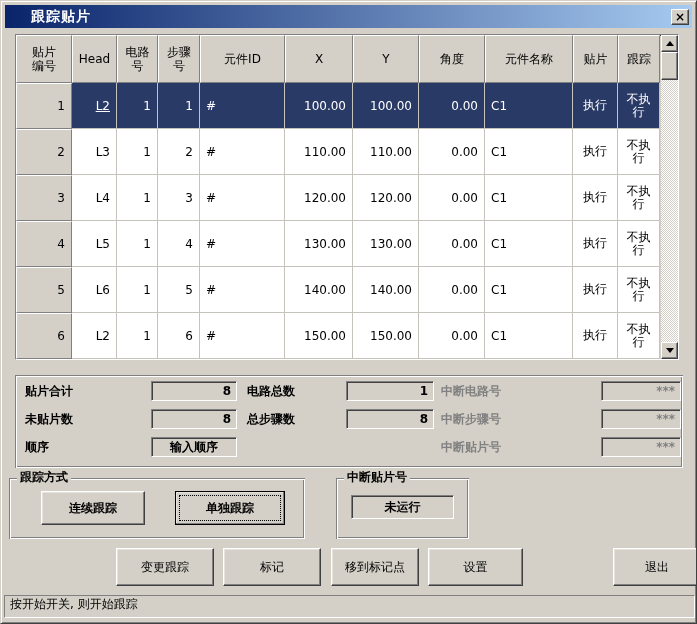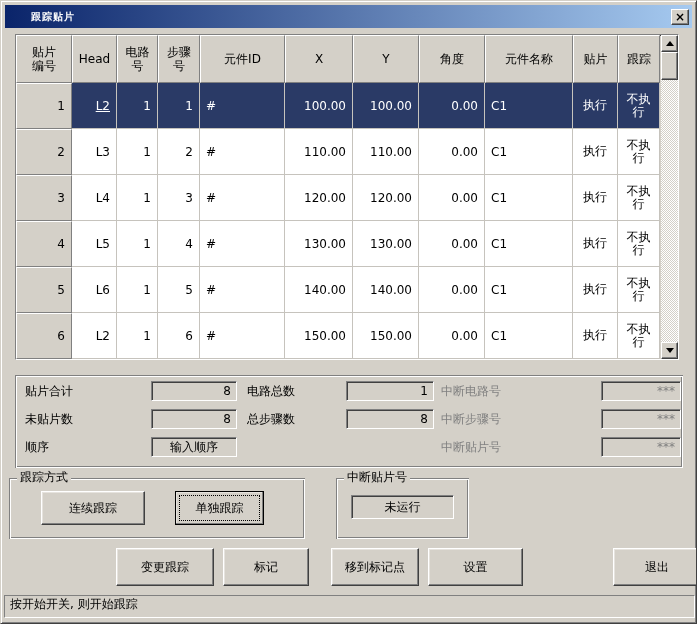--- a/index.html
+++ b/index.html
@@ -14,21 +14,21 @@
   html,body{width:697px;height:624px;}
   body{font-family:"DejaVu Sans","Liberation Sans",sans-serif;font-size:12px;color:#000;background:#fff;}
 
   .dialog{position:relative;width:697px;height:624px;background:var(--face);
     border:1px solid;border-color:var(--face) #404040 #404040 var(--face);
     box-shadow:inset 1px 1px 0 #fff, inset -1px -1px 0 #808080;overflow:hidden;}
 
   .titlebar{position:absolute;left:4px;top:4px;right:4px;height:23px;
     background:linear-gradient(to right,var(--titlebar_start),var(--titlebar_end));
     display:flex;align-items:center;padding:0 3px 0 6px;}
-  .title{color:#fff;font-weight:bold;font-size:10px;letter-spacing:1px;padding-left:20px;}
+  .title{color:#fff;font-weight:bold;font-size:14px;letter-spacing:1px;padding-left:20px;}
   .close-btn{margin-left:auto;width:18px;height:16px;background:var(--face);
     border:1px solid;border-color:#fff #404040 #404040 #fff;
     box-shadow:inset -1px -1px 0 #808080;
     display:flex;align-items:center;justify-content:center;cursor:default;}
   .x-glyph{font-weight:bold;font-size:12px;line-height:10px;}
 
   
   .table-wrap{position:absolute;left:14px;top:33px;width:664px;height:326px;
     border:1px solid;border-color:#808080 #fff #fff #808080;
     box-shadow:inset 1px 1px 0 #404040;
@@ -58,21 +58,21 @@
     background-size:2px 2px;background-position:0 0,1px 1px;}
   .sb-btn{height:17px;background:var(--face);border:1px solid;border-color:#fff #404040 #404040 #fff;
     box-shadow:inset -1px -1px 0 #808080;display:flex;align-items:center;justify-content:center;}
   .sb-thumb{height:28px;background:var(--face);border:1px solid;border-color:#fff #404040 #404040 #fff;
     box-shadow:inset -1px -1px 0 #808080;}
   .sb-track{flex:1;}
   .arrow-up{width:0;height:0;border-left:4px solid transparent;border-right:4px solid transparent;border-bottom:5px solid #000;}
   .arrow-down{width:0;height:0;border-left:4px solid transparent;border-right:4px solid transparent;border-top:5px solid #000;}
 
   
-  .groove{box-shadow:inset 1px 1px 0 #808080, inset -1px -1px 0 #fff, inset 2px 2px 0 #fff, inset -2px -2px 0 #808080;}
+  .groove{box-shadow:inset 1px 1px 0 #808080, inset -1px -1px 0 #fff, inset 2px 2px 0 #fff, inset -2px -2px 0 #808080;font-weight:bold;}
   .stats{position:absolute;left:14px;top:374px;width:668px;height:93px;}
   .slabel{position:absolute;line-height:20px;}
   .slabel.dim{color:var(--disabled_text);}
   .field{position:absolute;height:20px;background:var(--face);
     border:1px solid;border-color:#808080 #fff #fff #808080;
     box-shadow:inset 1px 1px 0 #404040;
     display:flex;align-items:center;justify-content:flex-end;padding:0 5px;}
   .field.center{justify-content:center;}
   .field.dim{color:var(--disabled_text);}
 
@@ -225,30 +225,30 @@
 
     <span class="slabel" style="left:10px;top:62px">顺序</span>
     <div class="field center" style="left:136px;top:62px;width:86px">输入顺序</div>
     <span class="slabel dim" style="left:426px;top:62px">中断贴片号</span>
     <div class="field dim" style="left:586px;top:62px;width:80px">***</div>
   </div>
 
   <div class="groupbox groove" style="left:8px;top:477px;width:296px">
     <span class="gtitle">跟踪方式</span>
     <div class="btn gb-btn" style="left:32px;width:104px">连续跟踪</div>
-    <div class="btn gb-btn default" style="left:166px;width:89px">单独跟踪</div>
+    <div class="btn gb-btn default" style="left:166px;width:110px">单独跟踪</div>
   </div>
 
   <div class="groupbox groove" style="left:335px;top:477px;width:133px">
     <span class="gtitle">中断贴片号</span>
     <div class="field center status-field">未运行</div>
   </div>
 
   <div class="btn bottom-btn" style="left:115px;width:98px">变更跟踪</div>
-  <div class="btn bottom-btn" style="left:222px;width:86px">标记</div>
+  <div class="btn bottom-btn" style="left:222px;width:98px">标记</div>
   <div class="btn bottom-btn" style="left:427px;width:95px">设置</div>
   <div class="btn bottom-btn" style="left:330px;width:88px">移到标记点</div>
   <div class="btn bottom-btn" style="left:612px;width:88px">退出</div>
 
   <div class="statusbar">
     <span>按开始开关, 则开始跟踪</span>
   </div>
 
 </div>
 

